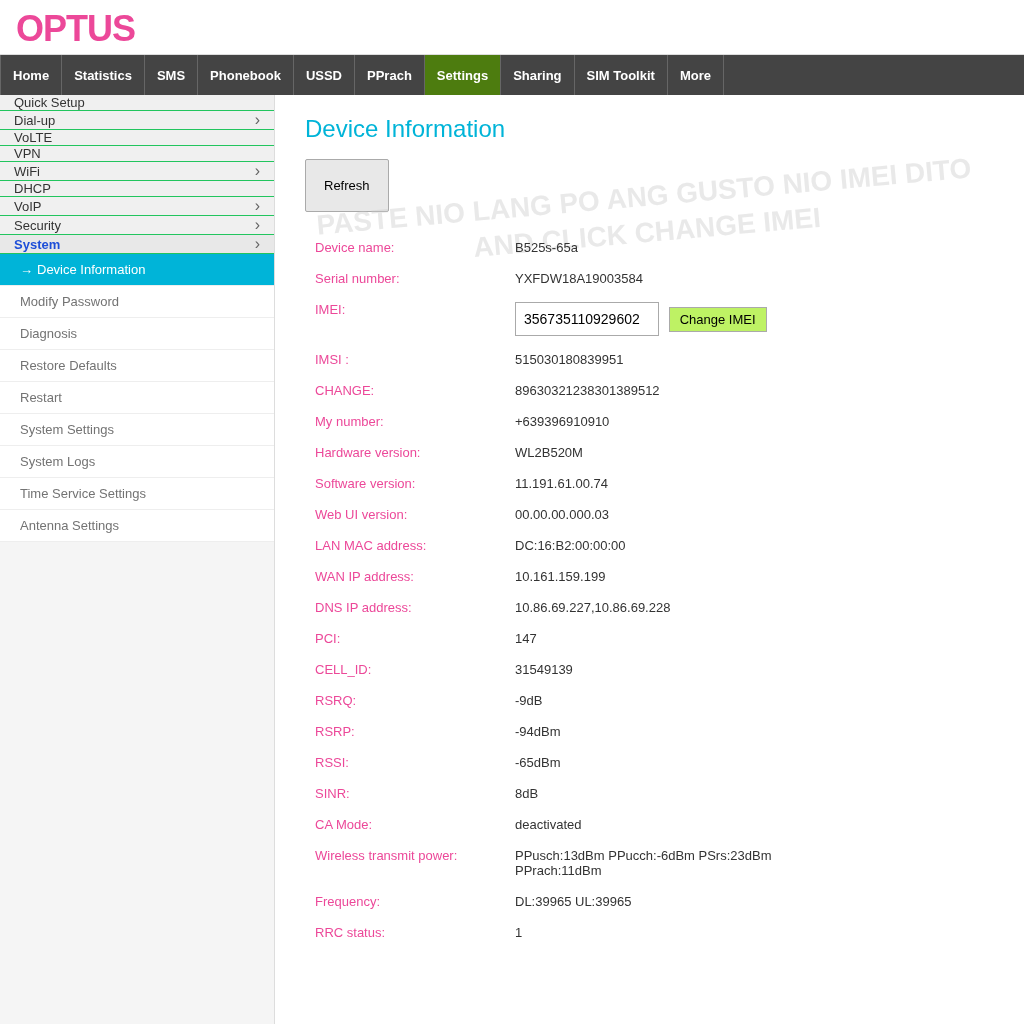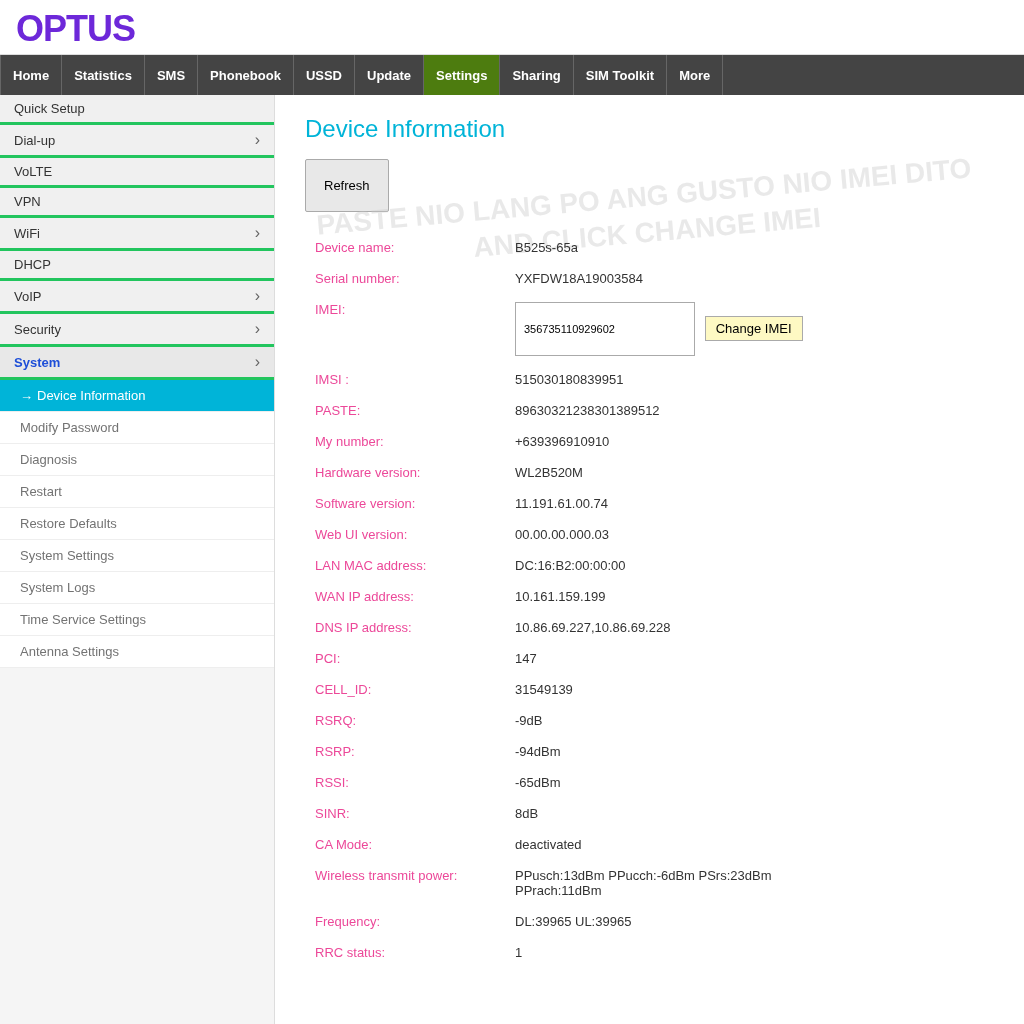--- a/index.html
+++ b/index.html
@@ -10,21 +10,21 @@
       background: #fff;
       display: flex;
       align-items: center;
       justify-content: space-between;
       padding: 8px 16px 4px 16px;
       border-bottom: 1px solid #ddd;
     }
     #logo {
       font-size: 36px;
       font-weight: bold;
-      color: #6d28d9;
+      color: #ec4899;
       letter-spacing: -1px;
     }
     #top-right {
       display: flex;
       flex-direction: column;
       align-items: flex-end;
       gap: 4px;
     }
     #top-links {
       display: flex;
@@ -97,23 +97,23 @@
       width: 275px;
       border-right: 1px solid #ddd;
       background: #f5f5f5;
       padding: 0;
       flex-shrink: 0;
     }
     .sidebar-item {
       display: flex;
       align-items: center;
       justify-content: space-between;
-      padding: 6px 14px;
-      cursor: pointer;
-      border-bottom: 3px solid #22c55e;
+      padding: 0 14px;
+      cursor: pointer;
+      border-bottom: 1px solid #22c55e;
       background: #f0f0f0;
       color: #333;
       font-size: 13px;
     }
     .sidebar-item.has-arrow::after {
       content: '›';
       font-size: 16px;
       color: #666;
     }
     .sidebar-item.expandable { background: #e8e8e8; }
@@ -193,47 +193,47 @@
     .info-table tr td:first-child {
       color: #ec4899;
       width: 200px;
       font-weight: normal;
     }
     .info-table tr td:last-child {
       color: #333;
     }
     .imei-input {
       border: 1px solid #aaa;
-      padding: 20px 8px;
-      font-size: 11px;
-      width: 180px;
+      padding: 8px 8px;
+      font-size: 14px;
+      width: 144px;
     }
     .change-imei-btn {
-      background: #fef9c3;
+      background: #bef264;
       border: 1px solid #aaa;
       padding: 4px 10px;
       cursor: pointer;
       font-size: 13px;
       margin-left: 6px;
     }
   </style>
 </head>
 <body>
 
 <div id="top-bar">
   <div id="logo">OPTUS</div>
 </div>
 
 <div id="nav-bar">
   <div class="nav-item">Home</div>
   <div class="nav-item">Statistics</div>
   <div class="nav-item">SMS</div>
   <div class="nav-item">Phonebook</div>
   <div class="nav-item">USSD</div>
-  <div class="nav-item">Update</div>
+  <div class="nav-item">PPrach</div>
   <div class="nav-item active">Settings</div>
   <div class="nav-item">Sharing</div>
   <div class="nav-item">SIM Toolkit</div>
   <div class="nav-item">More</div>
 </div>
 
 <div id="main-layout">
 
   <div id="sidebar">
     <div class="sidebar-item">Quick Setup</div>
@@ -245,22 +245,22 @@
     <div class="sidebar-item has-arrow">VoIP</div>
     <div class="sidebar-item has-arrow">Security</div>
     <div class="sidebar-item expandable">
       <span style="color:#1d4ed8;font-weight:bold;">System</span>
       <span style="font-size:16px;color:#666;">›</span>
     </div>
     <div class="sub-menu">
       <div class="sub-item active">Device Information</div>
       <div class="sub-item">Modify Password</div>
       <div class="sub-item">Diagnosis</div>
+      <div class="sub-item">Restore Defaults</div>
       <div class="sub-item">Restart</div>
-      <div class="sub-item">Restore Defaults</div>
       <div class="sub-item">System Settings</div>
       <div class="sub-item">System Logs</div>
       <div class="sub-item">Time Service Settings</div>
       <div class="sub-item">Antenna Settings</div>
     </div>
   </div>
 
   <div id="content">
     <h1 id="page-title">Device Information</h1>
 
@@ -287,21 +287,21 @@
             <td>
               <input class="imei-input" type="text" value="356735110929602" style="">
               <button class="change-imei-btn">Change IMEI</button>
             </td>
           </tr>
           <tr>
             <td>IMSI :</td>
             <td>515030180839951</td>
           </tr>
           <tr>
-            <td>PASTE:</td>
+            <td>CHANGE:</td>
             <td>89630321238301389512</td>
           </tr>
           <tr>
             <td>My number:</td>
             <td>+639396910910</td>
           </tr>
           <tr>
             <td>Hardware version:</td>
             <td>WL2B520M</td>
           </tr>

